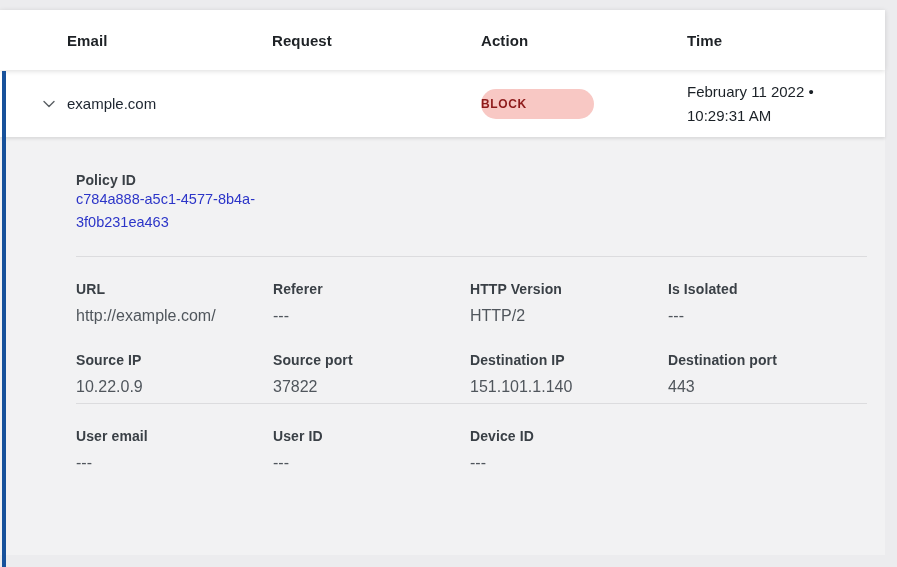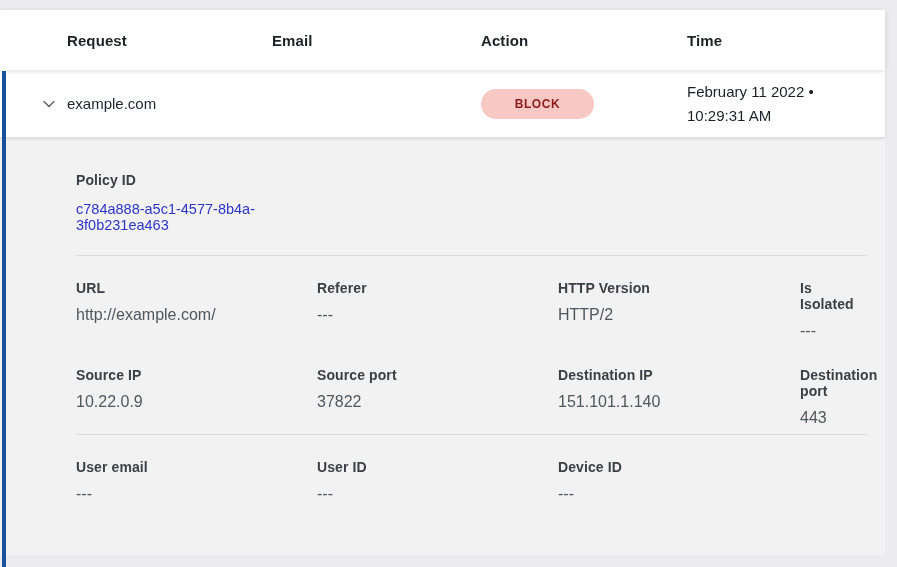--- a/index.html
+++ b/index.html
@@ -65,21 +65,21 @@
   .request-text { font-size: 15px; color: #1d2530; }
   .badge {
     display: inline-block;
     background: var(--badge-bg, #f8c8c4);
     color: var(--badge-text, #8e1b1b);
     font-size: 12px;
     font-weight: 700;
     letter-spacing: .6px;
     padding: 8px 0;
     width: 113px;
-    text-align: center;
+    text-align: left;
     border-radius: 999px;
   }
   .time-cell {
     font-size: 15px;
     line-height: 24px;
     color: #1b2127;
     padding-right: 14px;
     max-width: 198px;
   }
   
@@ -96,48 +96,46 @@
     color: #3a4046;
     letter-spacing: .1px;
   }
   .field-value {
     font-size: 16px;
     color: #50565c;
     margin-top: 10px;
   }
   .policy-link {
     display: block;
-    margin-top: 13px;
     width: 200px;
     font-size: 14.5px;
-    line-height: 16px;
+    line-height: 23px;
     color: var(--link, #2c35c8);
     text-decoration: none;
     overflow-wrap: anywhere;
   }
   .divider {
     border: none;
     border-top: 1px solid #dcdcde;
     margin-top: 22px;
   }
   .detail-grid {
     display: grid;
     grid-template-columns: 197px 197px 198px 1fr;
     padding: 24px 0 3px 0;
-    gap: 44px;
   }
 </style>
 </head>
 <body>
 
 <div class="card">
 
   <div class="table-header">
+    <span class="col">Email</span>
     <span class="col">Request</span>
-    <span class="col">Email</span>
     <span class="col">Action</span>
     <span class="col">Time</span>
   </div>
 
   <div class="row-group">
     <div class="accent-bar"></div>
 
     <div class="main-row">
       <span class="chevron">
         <svg width="16" height="16" viewBox="0 0 16 16" fill="none">

